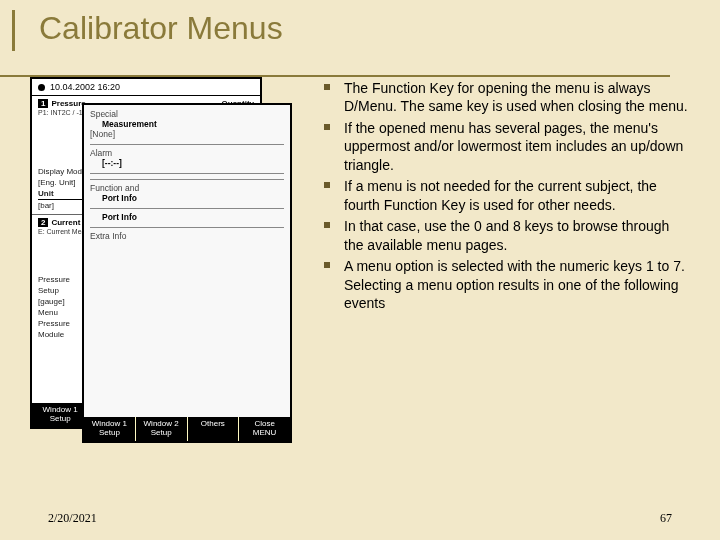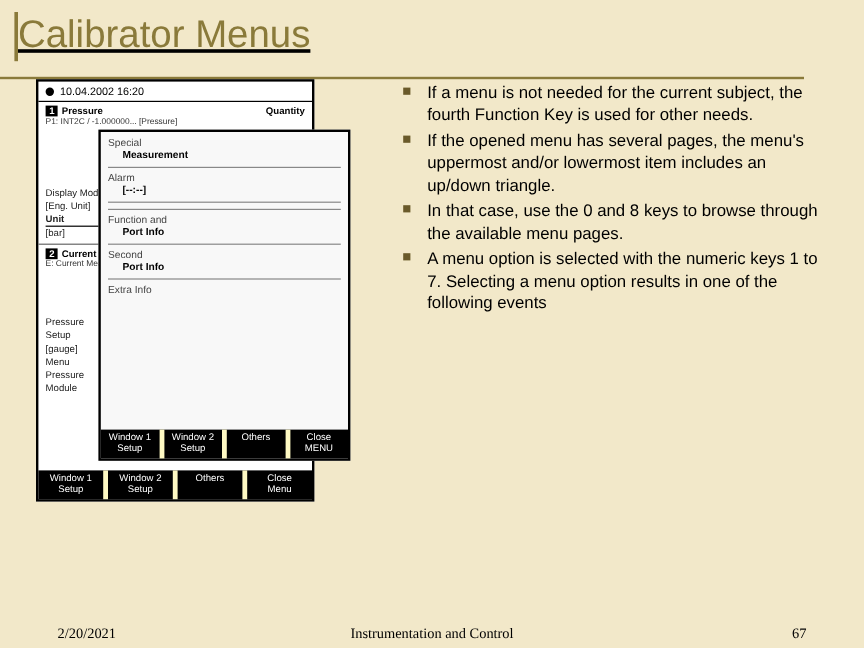--- a/index.html
+++ b/index.html
@@ -1,48 +1,48 @@
 <!DOCTYPE html>
 <html><head>
 <meta charset="utf-8">
 <style>
   * { box-sizing: border-box; margin: 0; padding: 0; }
   body { width: 720px; height: 540px; background: #f2e8c9; font-family: "Times New Roman", serif; position: relative; }
   .slide { width: 100%; height: 100%; padding: 10px 30px 0 12px; }
-  .title-wrap { border-left: 3px solid #8a7a3a; padding-left: 0; margin-bottom: 13px; text-decoration: underline; }
+  .title-wrap { border-left: 3px solid #8a7a3a; padding-left: 24px; margin-bottom: 24px; }
   .title { font-size: 32px; color: #8a7a3a; font-family: Arial, sans-serif; font-weight: normal; padding-bottom: 4px; }
   .title-underline { height: 2px; background: #8a7a3a; width: 670px; margin-left: -12px; }
-  .content { display: flex; gap: 38px; padding-left: 18px; }
+  .content { display: flex; gap: 26px; padding-left: 18px; }
   .device-stack { position: relative; width: 262px; height: 370px; flex-shrink: 0; }
   .device { position: absolute; background: #fff; border: 2px solid #000; font-family: Arial, sans-serif; font-size: 9px; color: #000; }
   .device.back { left: 0; top: 0; width: 232px; height: 352px; }
-  .device.front { left: 52px; top: 42px; width: 210px; height: 276px; background: #f8f8f8; }
+  .device.front { left: 52px; top: 26px; width: 210px; height: 340px; background: #f8f8f8; }
   .dev-header { display: flex; align-items: center; padding: 3px 6px; border-bottom: 1px solid #000; font-size: 9px; }
   .dev-header .dot { width: 7px; height: 7px; background: #000; border-radius: 50%; margin-right: 5px; }
   .dev-section { border-bottom: 1px solid #666; padding: 3px 6px; }
   .dev-section-head { display: flex; justify-content: space-between; font-size: 8px; font-weight: bold; }
   .dev-section-head .hnum { background:#000; color:#fff; padding:0 3px; margin-right:3px; }
   .dev-sub { font-size: 7px; color: #333; margin-top:1px; }
   .dev-big { font-size: 22px; font-weight: bold; text-align: center; padding: 2px 0 0 0; letter-spacing:1px; }
   .dev-row { display: flex; justify-content: space-between; font-size: 8px; padding: 1px 0; }
   .dev-row .l { color:#222; }
   .dev-row .r { color:#222; }
   .dev-bottom { position:absolute; left:0; right:0; bottom:0; background:#000; color:#fff; display:flex; font-size:8px; text-align:center; }
-  .dev-bottom div { flex:1; padding:3px 2px; border-right:4px solid #fef9c3; line-height:1.1; }
+  .dev-bottom div { flex:1; padding:3px 2px; border-right:1px solid #fef9c3; line-height:1.1; }
   .dev-bottom div:last-child { border-right:none; }
   .front-body { padding: 4px 6px; font-size: 8.5px; color:#333; }
   .front-body .grp { margin-bottom: 5px; }
   .front-body .lbl { color:#444; }
   .front-body .val { font-weight:bold; color:#000;margin-left:12px; }
   .front-body .uline { border-top:1px solid #888; margin:3px 0; }
   .bullets { font-family: Arial, sans-serif; font-size: 14px; color: #000; line-height: 1.32; flex:1; padding-top:2px; }
   .bullets ul { list-style: none; }
   .bullets li { position: relative; padding-left: 26px; margin-bottom: 3px; }
   .bullets li::before { content: ""; position: absolute; left: 6px; top: 5px; width: 6px; height: 6px; background: #6a5a2a; }
-  .footer { position: absolute; bottom: 4px; left: 0; right: 0; display: flex; justify-content: space-between; padding: 0 48px; font-size: 12px; color: #000; }
+  .footer { position: absolute; bottom: 14px; left: 0; right: 0; display: flex; justify-content: space-between; padding: 0 48px; font-size: 12px; color: #000; }
   .footer .c { flex:1; text-align:center; }
   .footer .r { width:80px; text-align:right; }
   .footer .l { width:80px; }
 </style>
 </head>
 <body>
 
 <div class="slide">
   <div class="title-wrap">
     <div class="title">Calibrator Menus</div>
@@ -124,61 +124,61 @@
           <div>Others</div>
           <div>Close<br>Menu</div>
         </div>
       </div>
 
       <div class="device front">
         <div class="front-body">
           <div class="grp">
               <div class="lbl">Special</div>
               <div class="val">Measurement</div>
+              <div class="lbl">[None]</div>
             </div>
           <div class="uline"></div>
           <div class="grp">
               <div class="lbl">Alarm</div>
               <div class="val">[--:--]</div>
             </div>
           <div class="uline"></div>
           <div class="grp">
             </div>
           <div class="uline"></div>
           <div class="grp">
               <div class="lbl">Function and</div>
               <div class="val">Port Info</div>
             </div>
           <div class="uline"></div>
           <div class="grp">
-              <div class="lbl">Second</div>
               <div class="val">Port Info</div>
             </div>
           <div class="uline"></div>
           <div class="grp">
               <div class="lbl">Extra Info</div>
             </div>
         </div>
         <div class="dev-bottom">
           <div>Window 1<br>Setup</div>
           <div>Window 2<br>Setup</div>
           <div>Others</div>
           <div>Close<br>MENU</div>
         </div>
       </div>
     </div>
 
     <div class="bullets">
       <ul>
+        <li>The Function Key for opening the menu is always D/Menu. The same key is used when closing the menu.</li>
+        <li>If the opened menu has several pages, the menu's uppermost and/or lowermost item includes an up/down triangle.</li>
         <li> If a menu is not needed for the current subject, the fourth Function Key is used for other needs.</li>
-        <li>If the opened menu has several pages, the menu's uppermost and/or lowermost item includes an up/down triangle.</li>
         <li>In that  case, use the 0 and 8 keys to browse through the available menu pages.</li>
         <li>A menu option is selected with the numeric keys 1 to 7. Selecting a menu option results in one of the following events</li>
       </ul>
     </div>
   </div>
 
   <div class="footer">
     <span class="l">2/20/2021</span>
-    <span class="c">Instrumentation and Control</span>
     <span class="r">67</span>
   </div>
 </div>
 
 </body></html>

